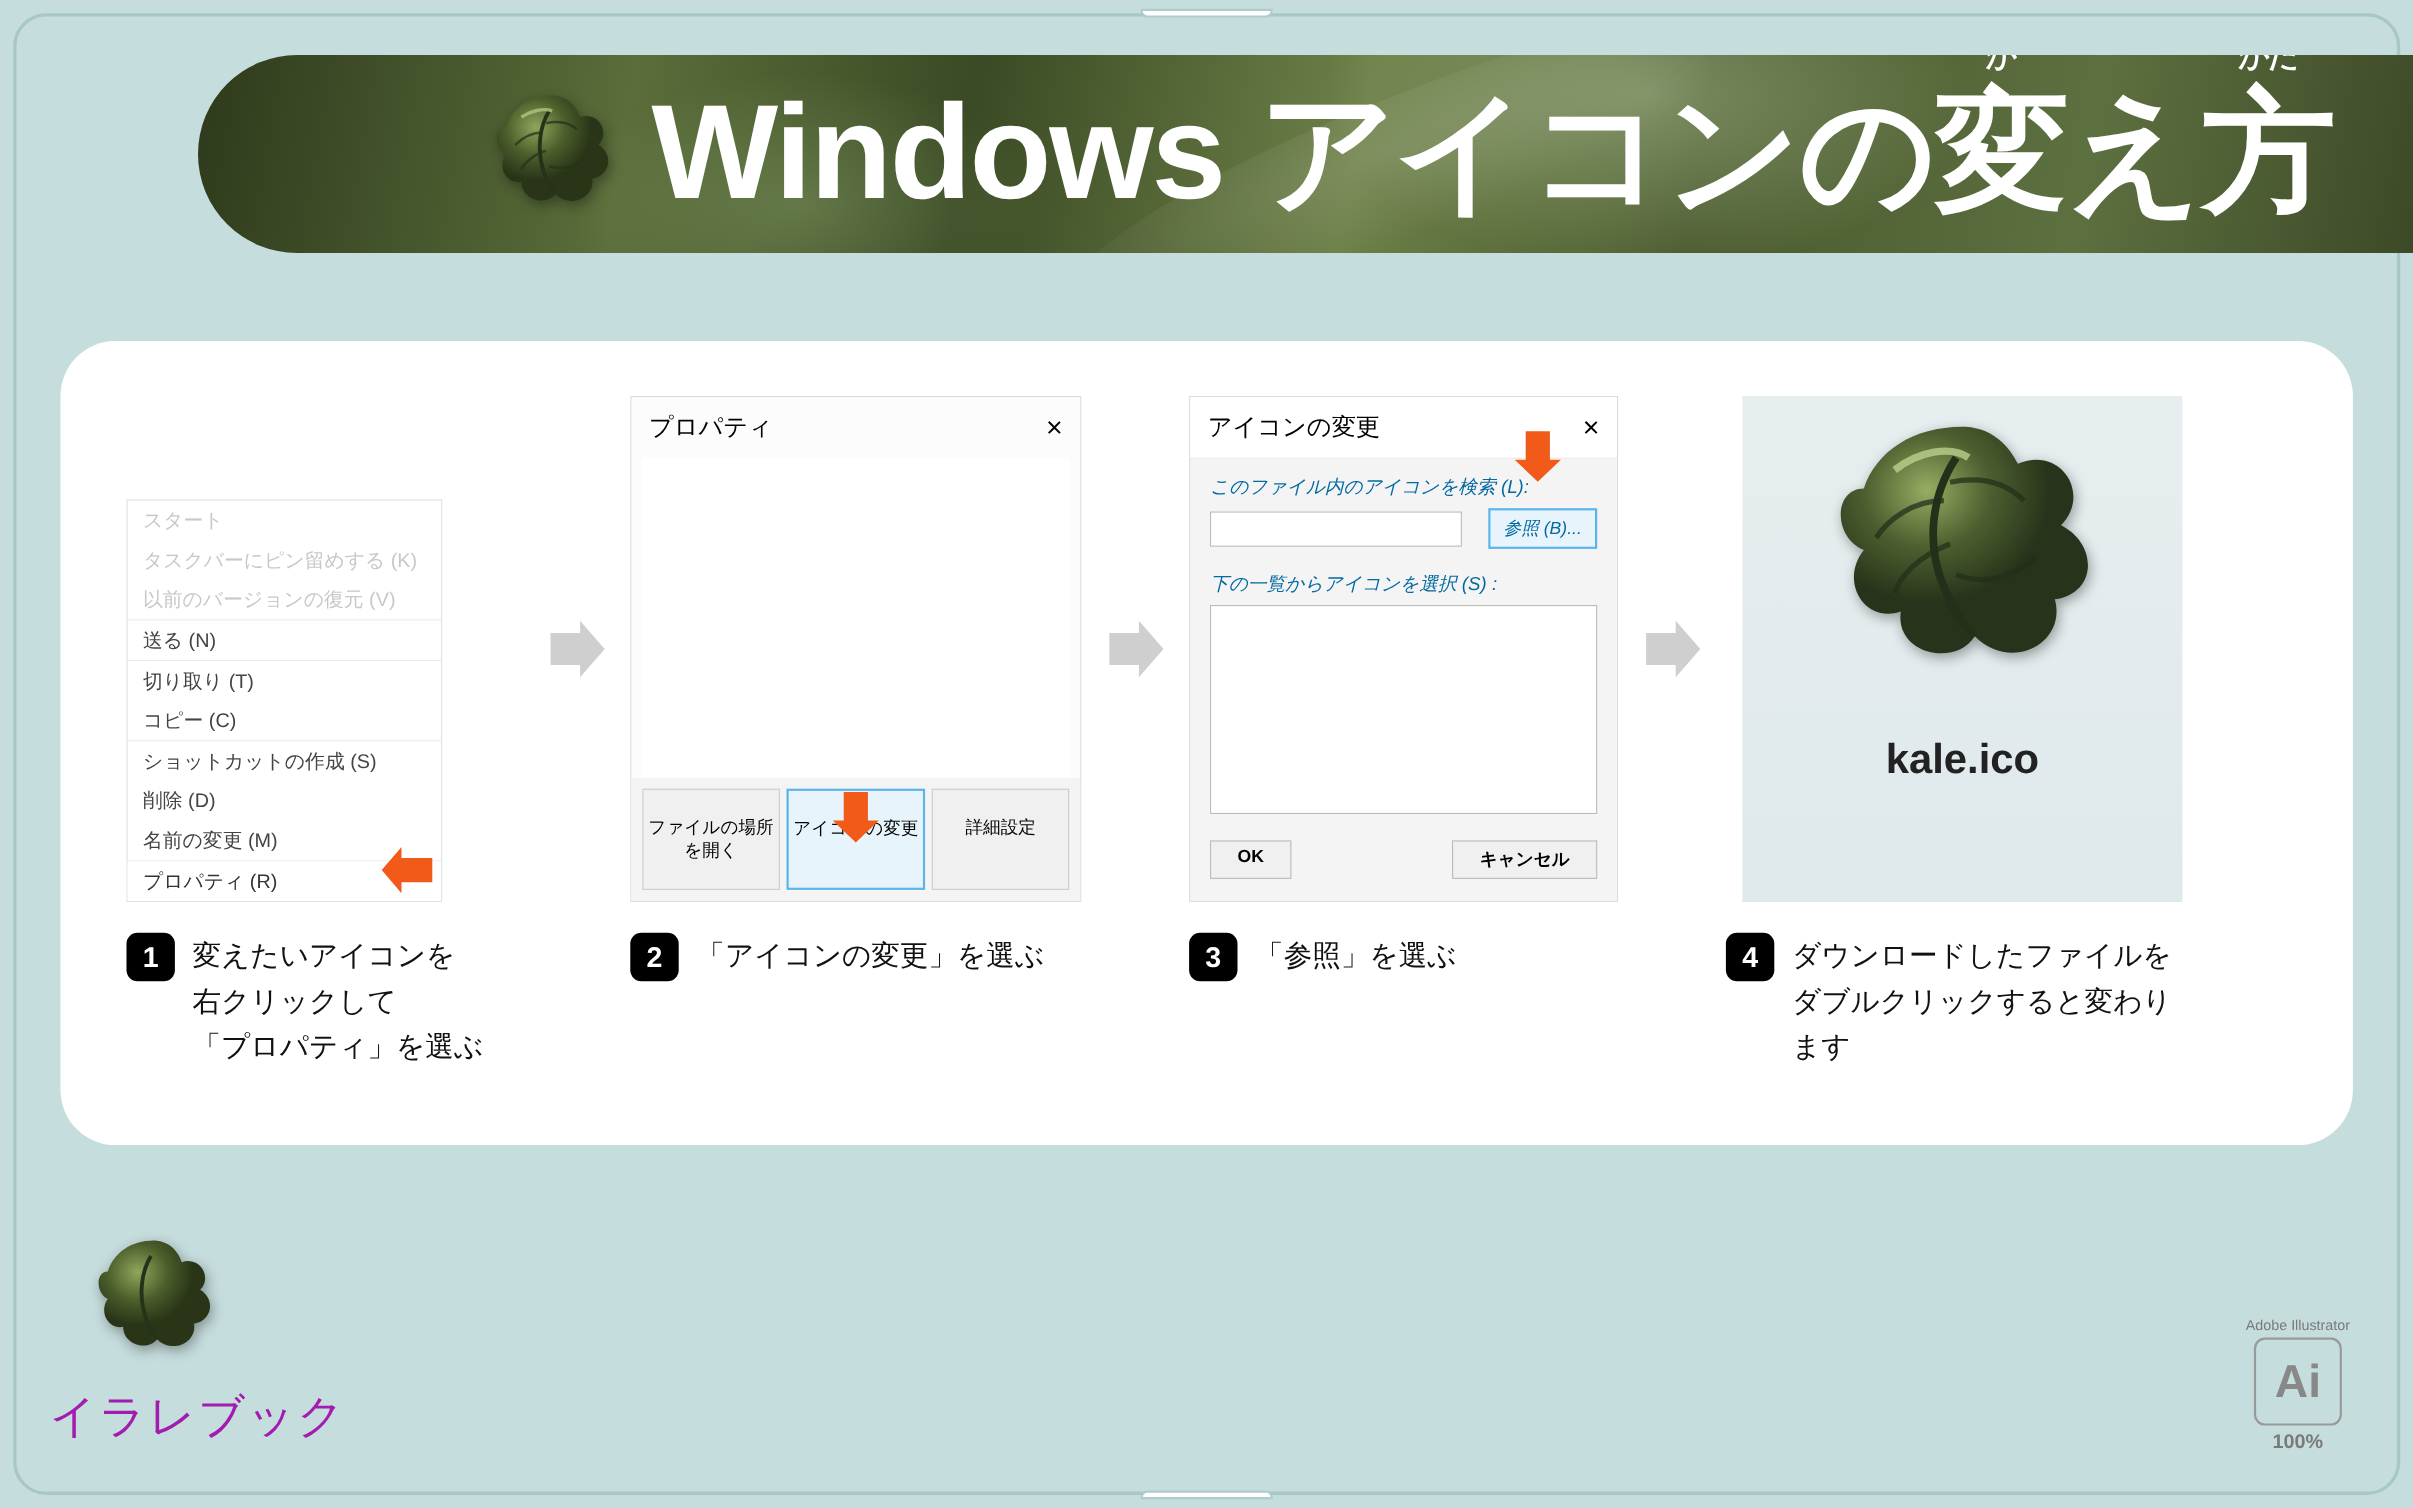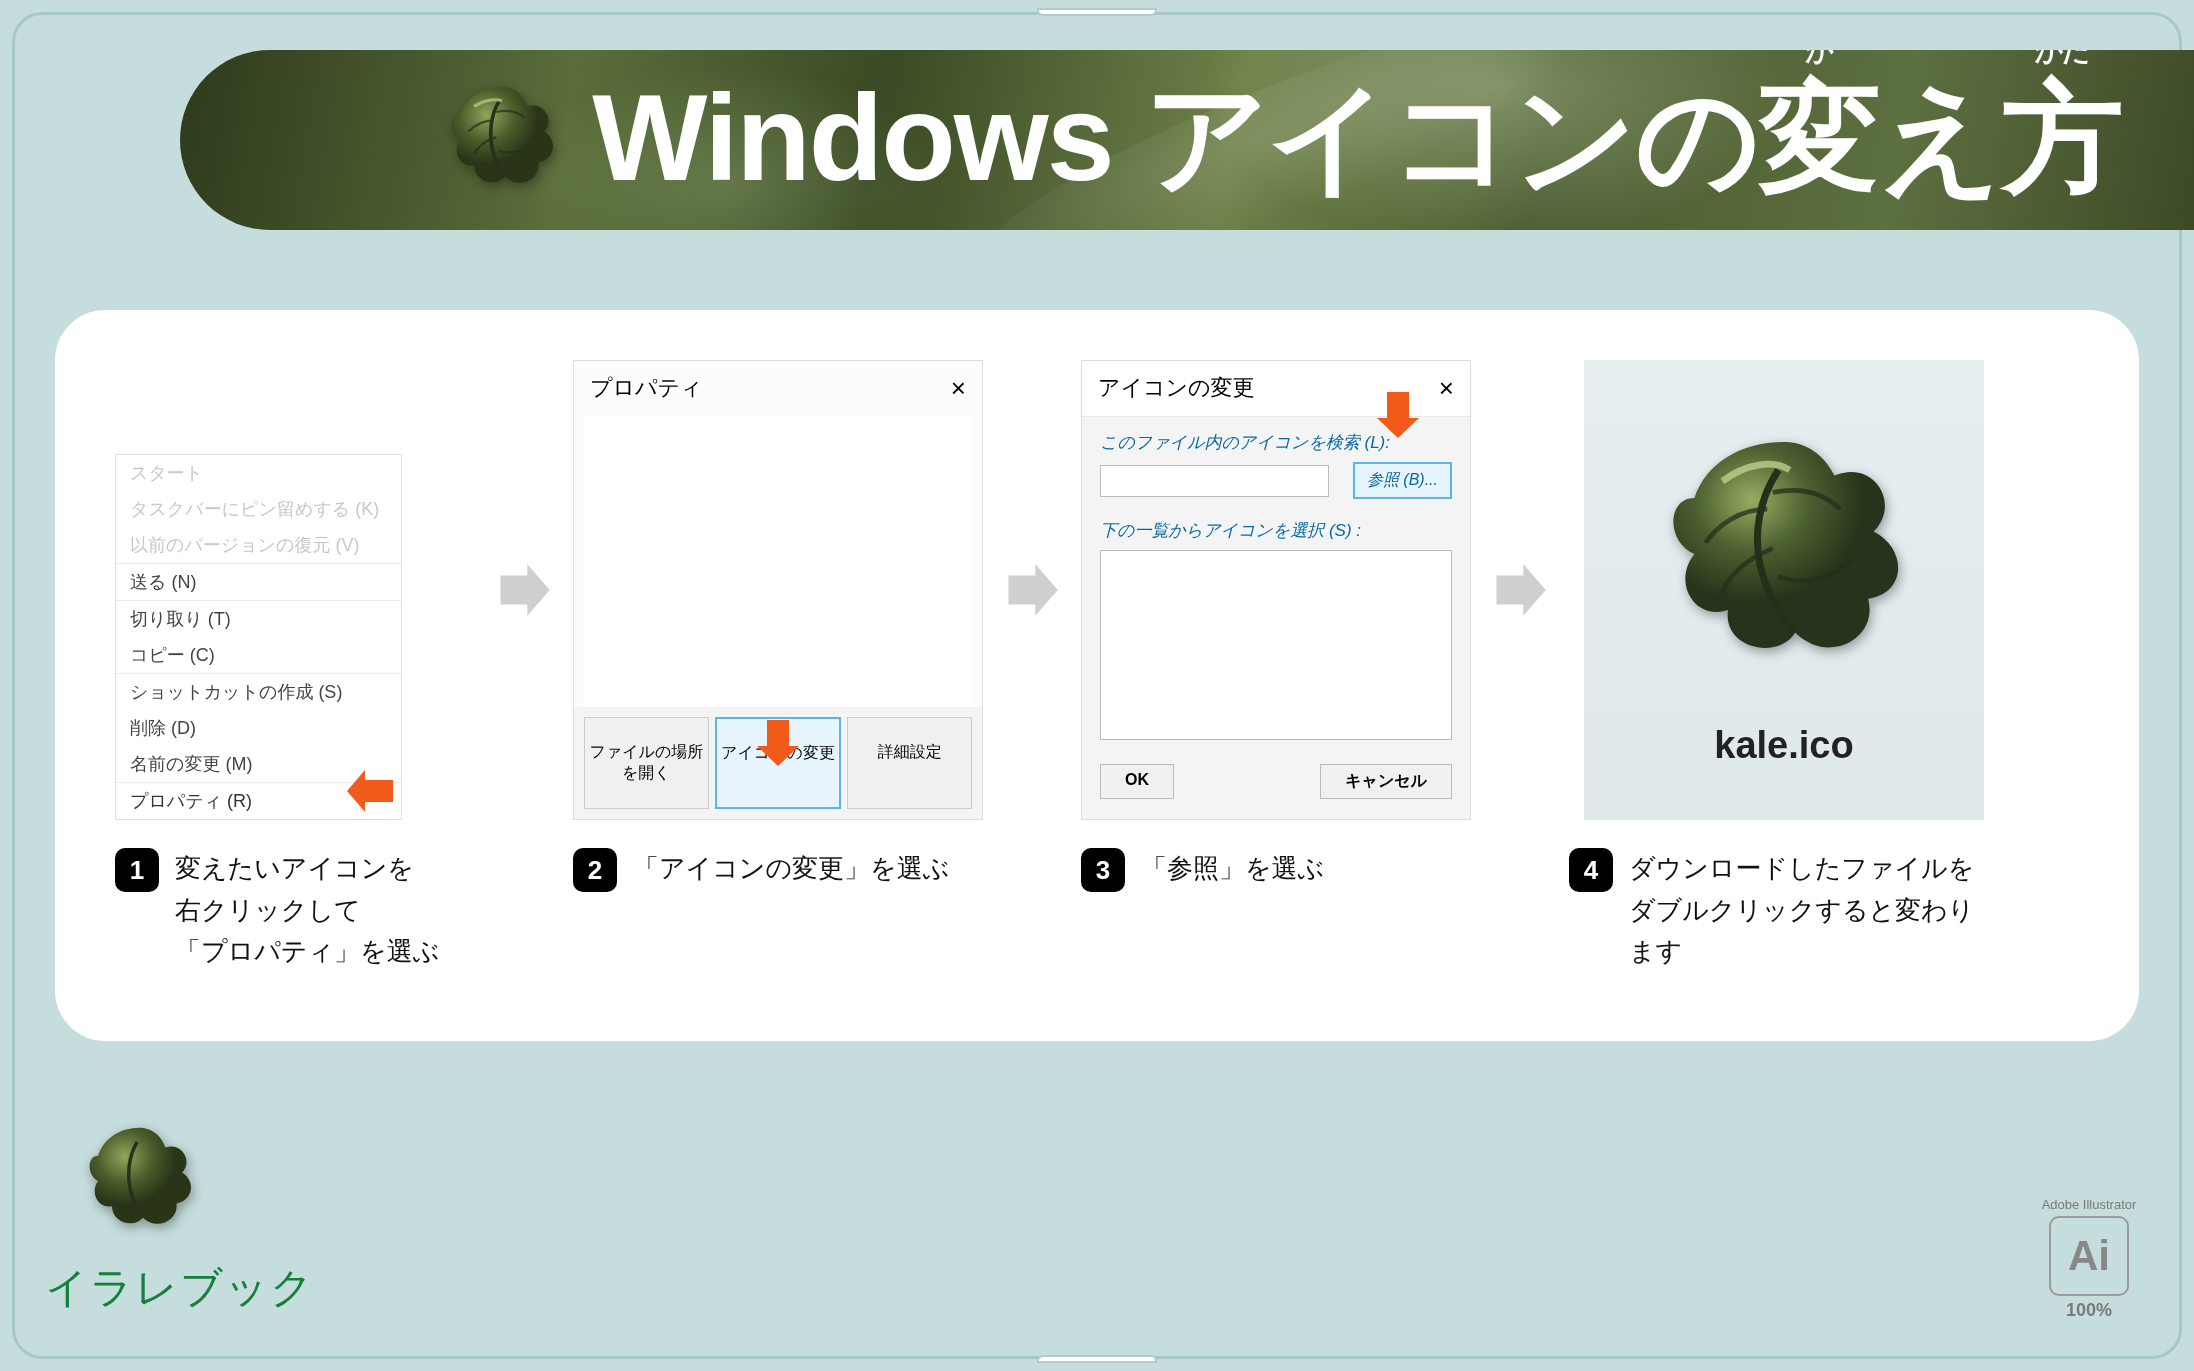--- a/index.html
+++ b/index.html
@@ -96,21 +96,21 @@
   padding: 6px 12px; font-size: 16px; background: #e8f4fb;
   border: 2px solid #5bb5e8;
 }
 .icon-list { height: 190px; background: #fff; border: 1px solid #bbb; margin-top: 8px; }
 .ok-row { display: flex; gap: 6px; justify-content: space-between; padding: 10px 18px; font-weight: bold; }
 .win-btn { padding: 6px 24px; font-size: 16px; background: #f0f0f0; border: 1px solid #bbb; }
 
 
 .file-preview {
   width: 400px; height: 460px; background: linear-gradient(#e6eef0, #dfe8ea);
-  display: flex; flex-direction: column; align-items: center; justify-content: center;
+  display: flex; flex-direction: column; align-items: center; justify-content: flex-start;
   gap: 30px;
 }
 .big-leaf { width: 300px; height: 280px; }
 .file-name { font-size: 38px; font-weight: 700; color: #222; }
 
 
 .flow-arrow {
   width: 62px; height: 460px; display: flex; align-items: center; justify-content: center;
   flex-shrink: 0;
 }
@@ -125,21 +125,21 @@
   width: 44px; height: 44px; background: #000; color: #fff; border-radius: 10px;
   display: flex; align-items: center; justify-content: center;
   font-size: 26px; font-weight: 800; flex-shrink: 0;
 }
 .step-text { font-size: 26px; line-height: 1.6; color: #111; font-weight: 500; }
 
 
 .footer-leaf { position: absolute; bottom: 120px; left: 70px; width: 140px; height: 140px; }
 .footer-text {
   position: absolute; bottom: 55px; left: 45px;
-  font-size: 42px; color: #15803d; font-weight: 400; letter-spacing: 2px;
+  font-size: 42px; color: #a21caf; font-weight: 400; letter-spacing: 2px;
 }
 .ai-badge {
   position: absolute; bottom: 50px; right: 55px;
   width: 100px; text-align: center; color: #7a7a7a;
 }
 .ai-badge .lbl { font-size: 13px; margin-bottom: 4px; }
 .ai-badge .box {
   width: 80px; height: 80px; border: 2px solid #9a9a9a; border-radius: 10px;
   margin: 0 auto 4px; display: flex; align-items: center; justify-content: center;
   font-size: 42px; font-weight: 700; color: #888;

